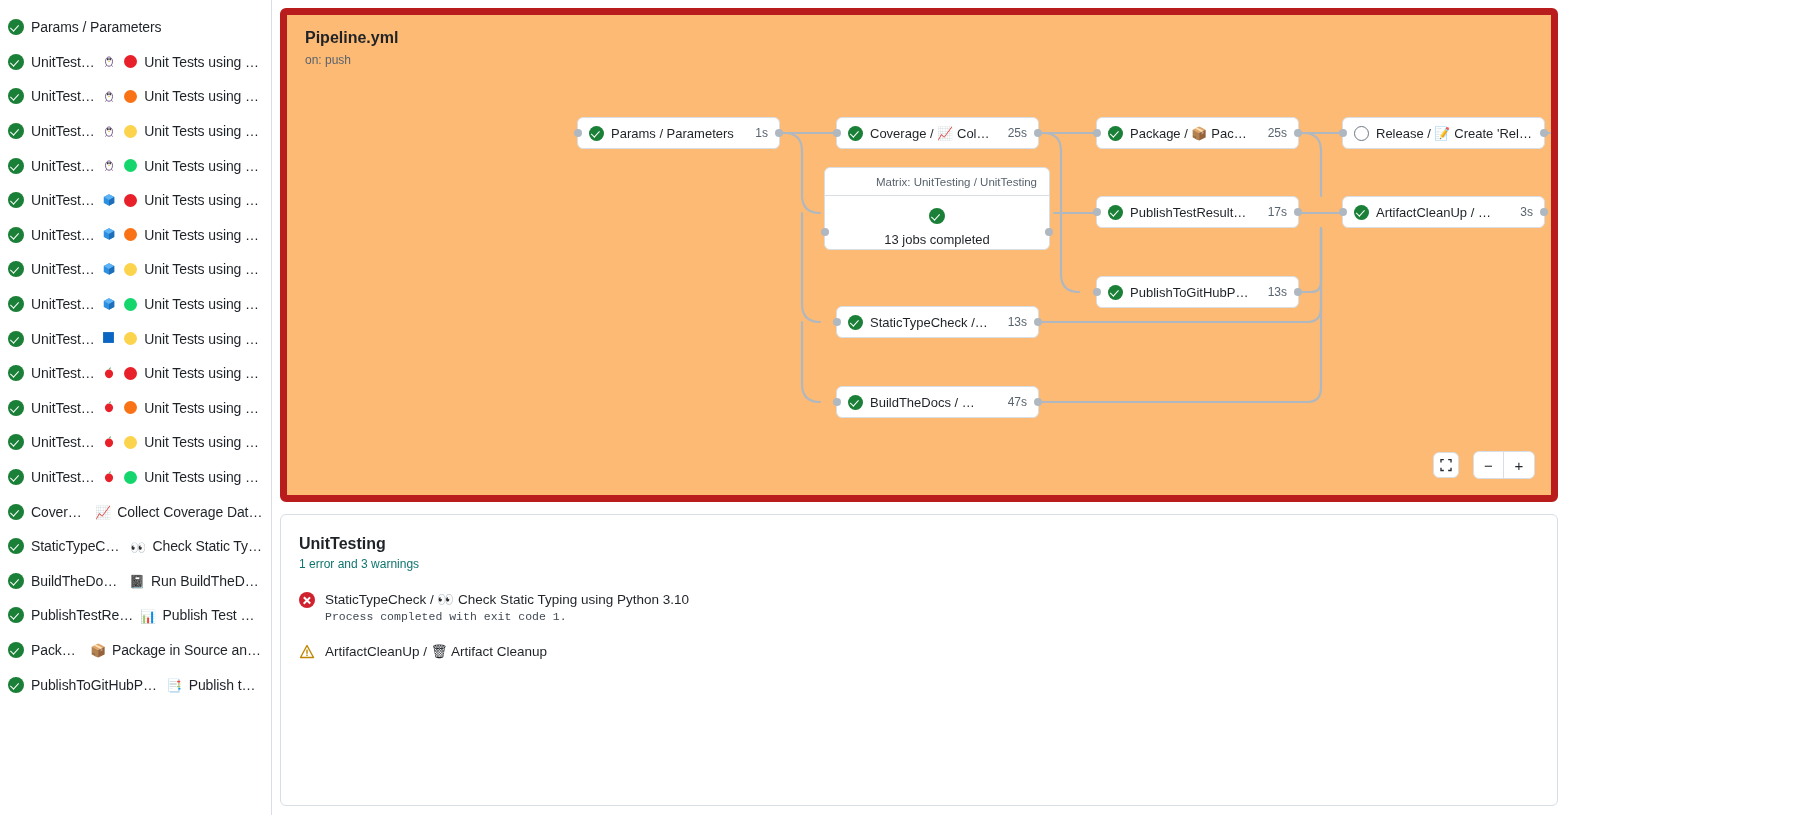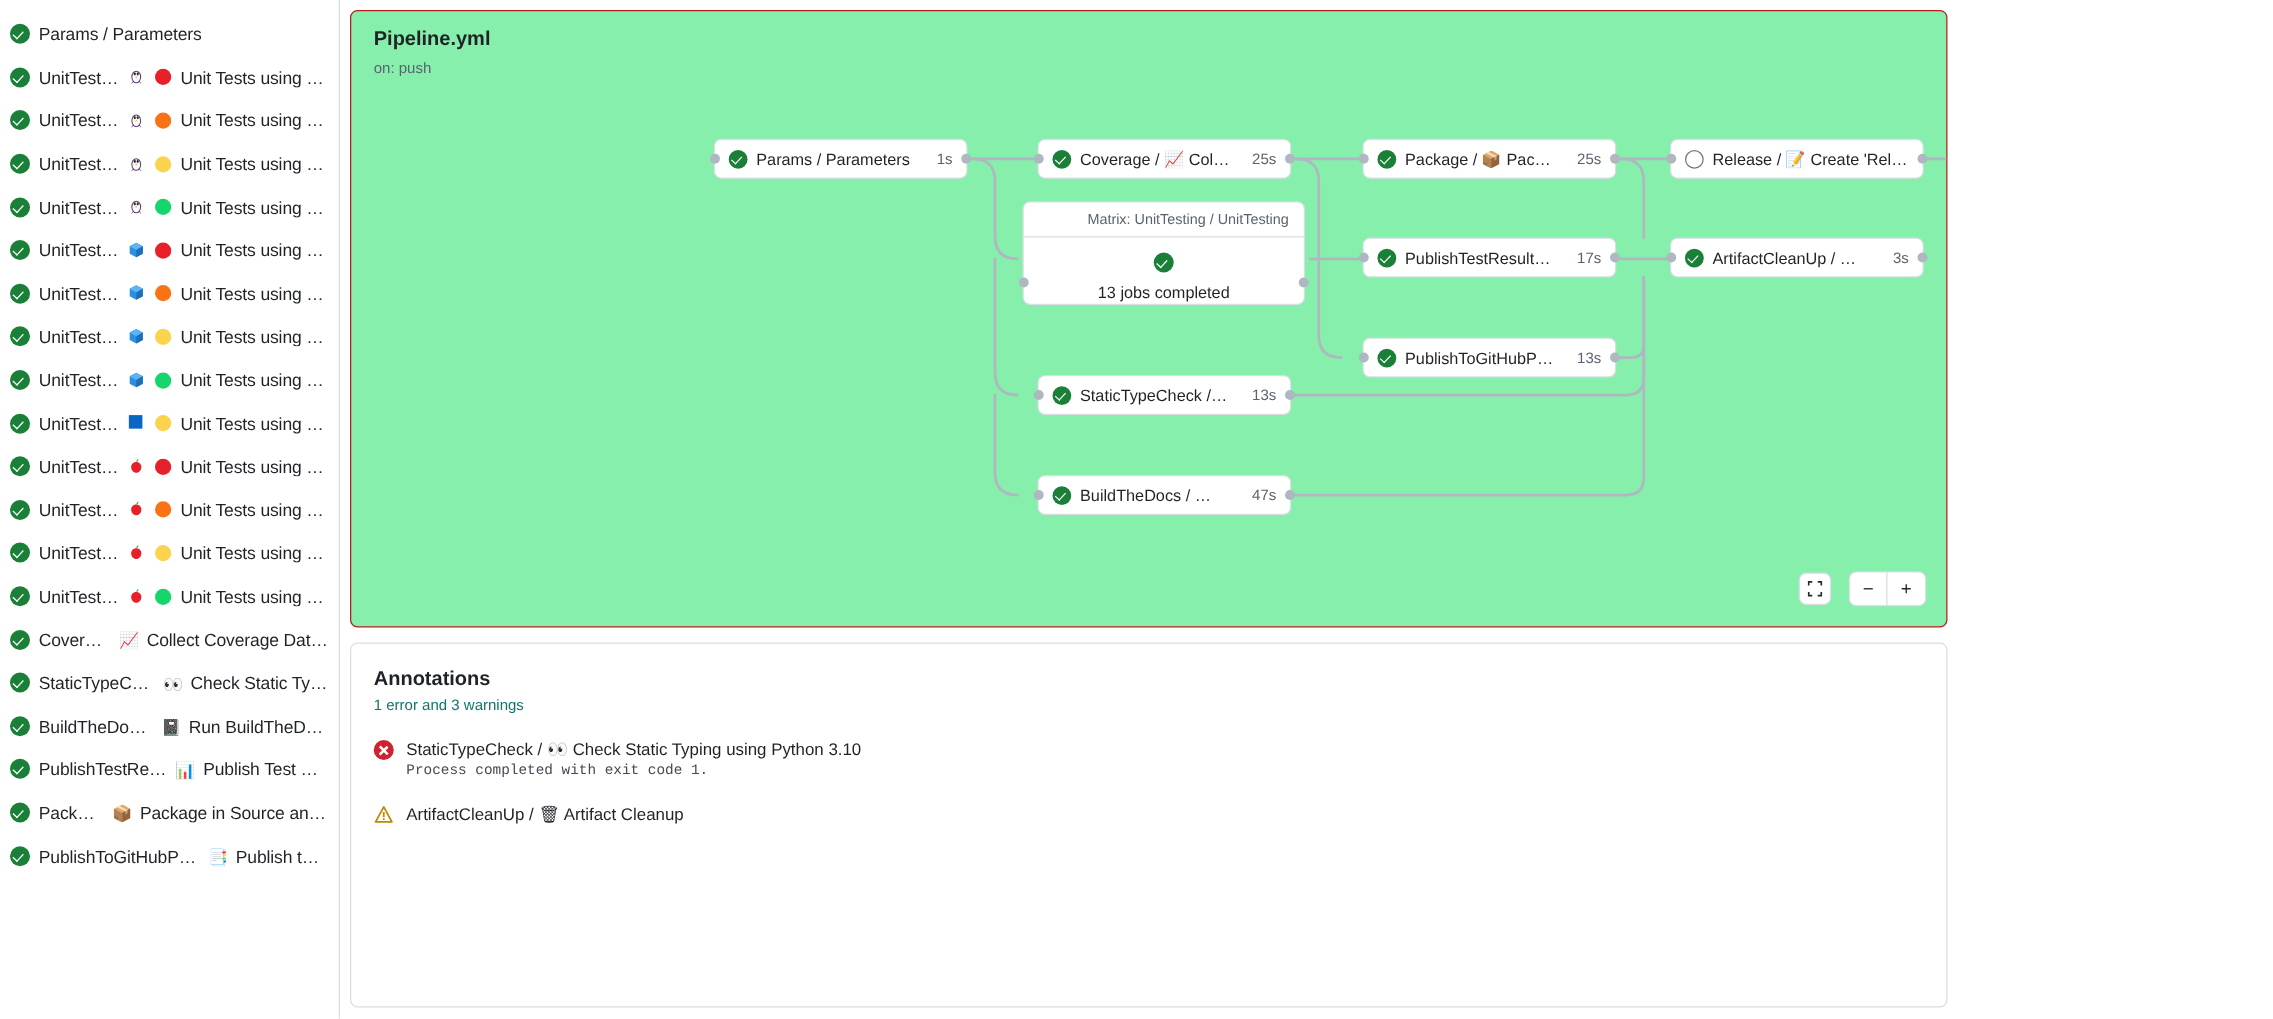--- a/index.html
+++ b/index.html
@@ -58,22 +58,22 @@
   
   .pydot { width: 13px; height: 13px; flex: 0 0 13px; border-radius: 50%; display:inline-block; }
 
   
   .main { flex: 1 1 auto; min-width: 0; background: #ffffff; padding: 0 10px 0 0; }
 
   .graph-panel {
     position: relative;
     margin: 8px 8px 0 8px;
     height: 494px;
-    background: #86efac;
-    border: 1px solid #b91c1c;
+    background: #fdba74;
+    border: 7px solid #b91c1c;
     border-radius: 6px;
     overflow: hidden;
   }
   .graph-title { position: absolute; left: 18px; top: 14px; font-size: 16px; font-weight: 600; color: #1f2328; }
   .graph-sub { position: absolute; left: 18px; top: 38px; font-size: 12px; color: #59636e; }
 
   
   .node {
     position: absolute;
     height: 32px;
@@ -512,21 +512,21 @@
           </svg>
         </div>
         <div class="zgroup">
           <div class="zi">−</div>
           <div class="zi">+</div>
         </div>
       </div>
     </div>
 
     <div class="ann-panel">
-      <div class="ann-title">Annotations</div>
+      <div class="ann-title">UnitTesting</div>
       <div class="ann-sub">1 error and 3 warnings</div>
       <div id="ann-list">
           <div class="ann-row">
             <span class="ic-err"></span>
             <div class="ann-body">
               <div class="ann-head">StaticTypeCheck / 👀 Check Static Typing using Python 3.10</div>
               <div class="ann-msg">Process completed with exit code 1.</div>
             </div>
           </div>
           <div class="ann-row">

